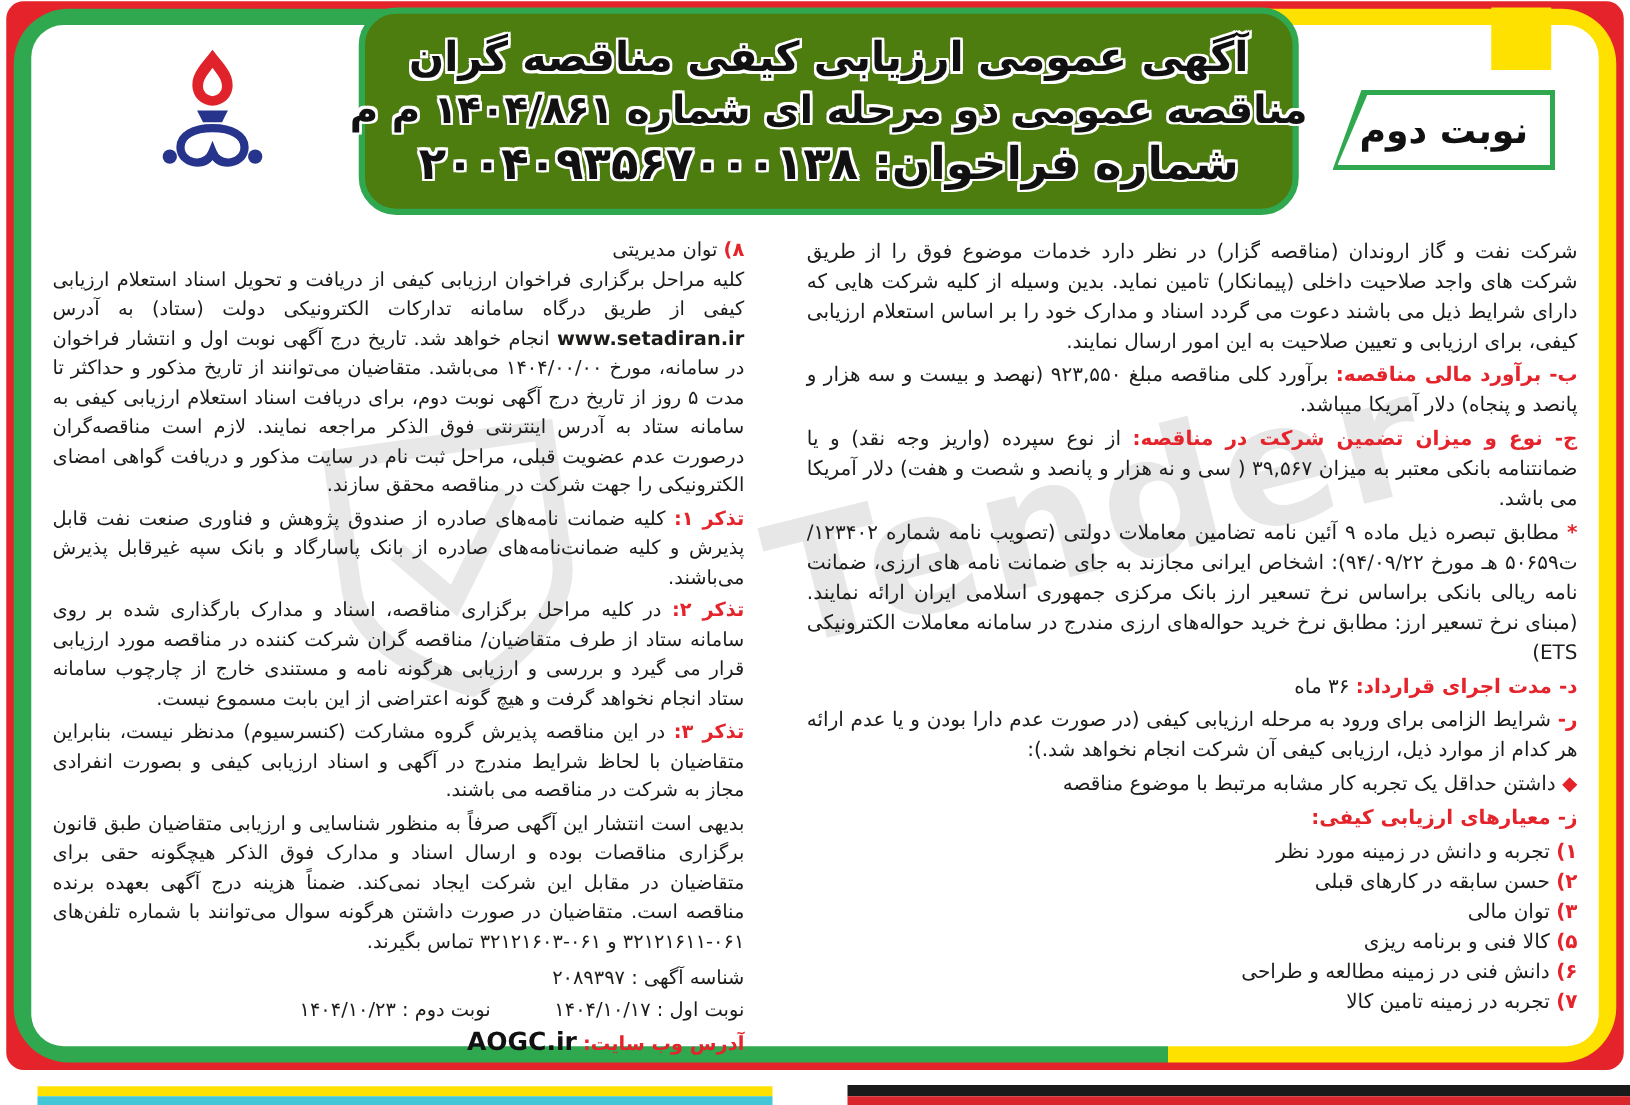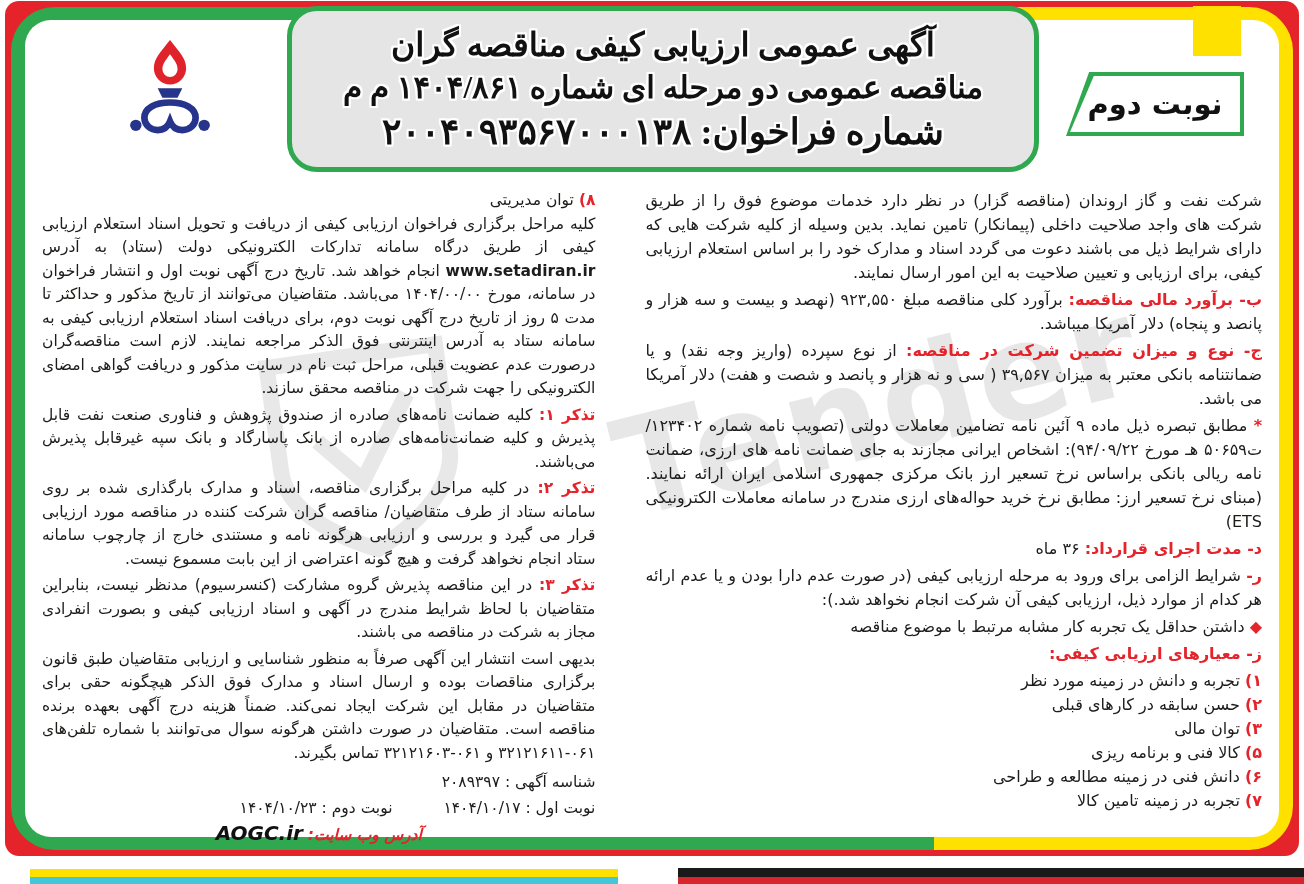--- a/index.html
+++ b/index.html
@@ -9,22 +9,22 @@
   }
   
   .frame-red{position:absolute;left:5px;right:5px;top:1px;height:855px;background:#e5232b;border-radius:14px;}
   .frame-band{position:absolute;left:11px;right:11px;top:7px;height:843px;border-radius:44px;
     background:linear-gradient(90deg,#2fa84f 0,#2fa84f 72%,#ffe100 72%,#ffe100 100%);}
   .frame-white{position:absolute;left:25px;right:25px;top:20px;height:817px;border-radius:26px;background:#fff;}
   .corner-tab{position:absolute;left:1193px;top:6px;width:48px;height:50px;background:#ffe100;z-index:2;}
   
   .banner{
     position:absolute;left:287px;top:6px;width:742px;height:156px;z-index:3;
-    background:#e5e5e5;border:5px solid #2fa84f;border-radius:30px;
-    display:flex;flex-direction:column;justify-content:center;align-items:center;gap:5px;font-family:Liberation Serif, serif;
+    background:#4d7c0f;border:5px solid #2fa84f;border-radius:30px;
+    display:flex;flex-direction:column;justify-content:center;align-items:center;gap:5px;
   }
   .banner .t{
     font-weight:bold;color:#111;white-space:nowrap;
     text-shadow:-2px -2px 0 #fff,2px -2px 0 #fff,-2px 2px 0 #fff,2px 2px 0 #fff,0 -2px 0 #fff,0 2px 0 #fff,-2px 0 0 #fff,2px 0 0 #fff;
   }
   .banner .t1{font-size:33px;}
   .banner .t2{font-size:31px;}
   .banner .t3{font-size:36px;letter-spacing:1px;}
   .badge-wrap{position:absolute;left:1066px;top:72px;width:178px;height:64px;z-index:3;
     clip-path:polygon(13% 0,100% 0,100% 100%,0 100%);background:#2fa84f;}
@@ -47,21 +47,21 @@
   .col p{margin:0 0 3px 0;text-align:justify;}
   .lbl{color:#e5232b;font-weight:bold;}
   .marker{color:#e5232b;font-weight:bold;}
   .crit{text-align:right;}
   .crit .num{color:#e5232b;font-weight:bold;}
   .url-latin{font-weight:bold;direction:ltr;unicode-bidi:embed;font-family:"DejaVu Sans",sans-serif;}
   
   .meta-id{text-align:right;margin-top:6px;}
   .meta-dates{text-align:right;margin-top:2px;}
   .meta-dates .r1{margin-left:46px;}
-  .meta-web{text-align:center;margin-top:2px;font-style:italic;}
+  .meta-web{margin-top:2px;}
   .meta-web .web-val{font-weight:bold;font-size:20px;color:#111;direction:ltr;unicode-bidi:embed;}
   
   .frag-left{position:absolute;left:30px;top:869px;width:588px;height:15px;}
   .frag-left .y{height:8px;background:#ffe100;}
   .frag-left .c{height:7px;background:#42c6d8;}
   .frag-right{position:absolute;left:678px;top:868px;width:626px;height:16px;}
   .frag-right .k{height:9px;background:#1a1a1a;}
   .frag-right .r{height:7px;background:#d8262c;}
 </style>
 </head>

